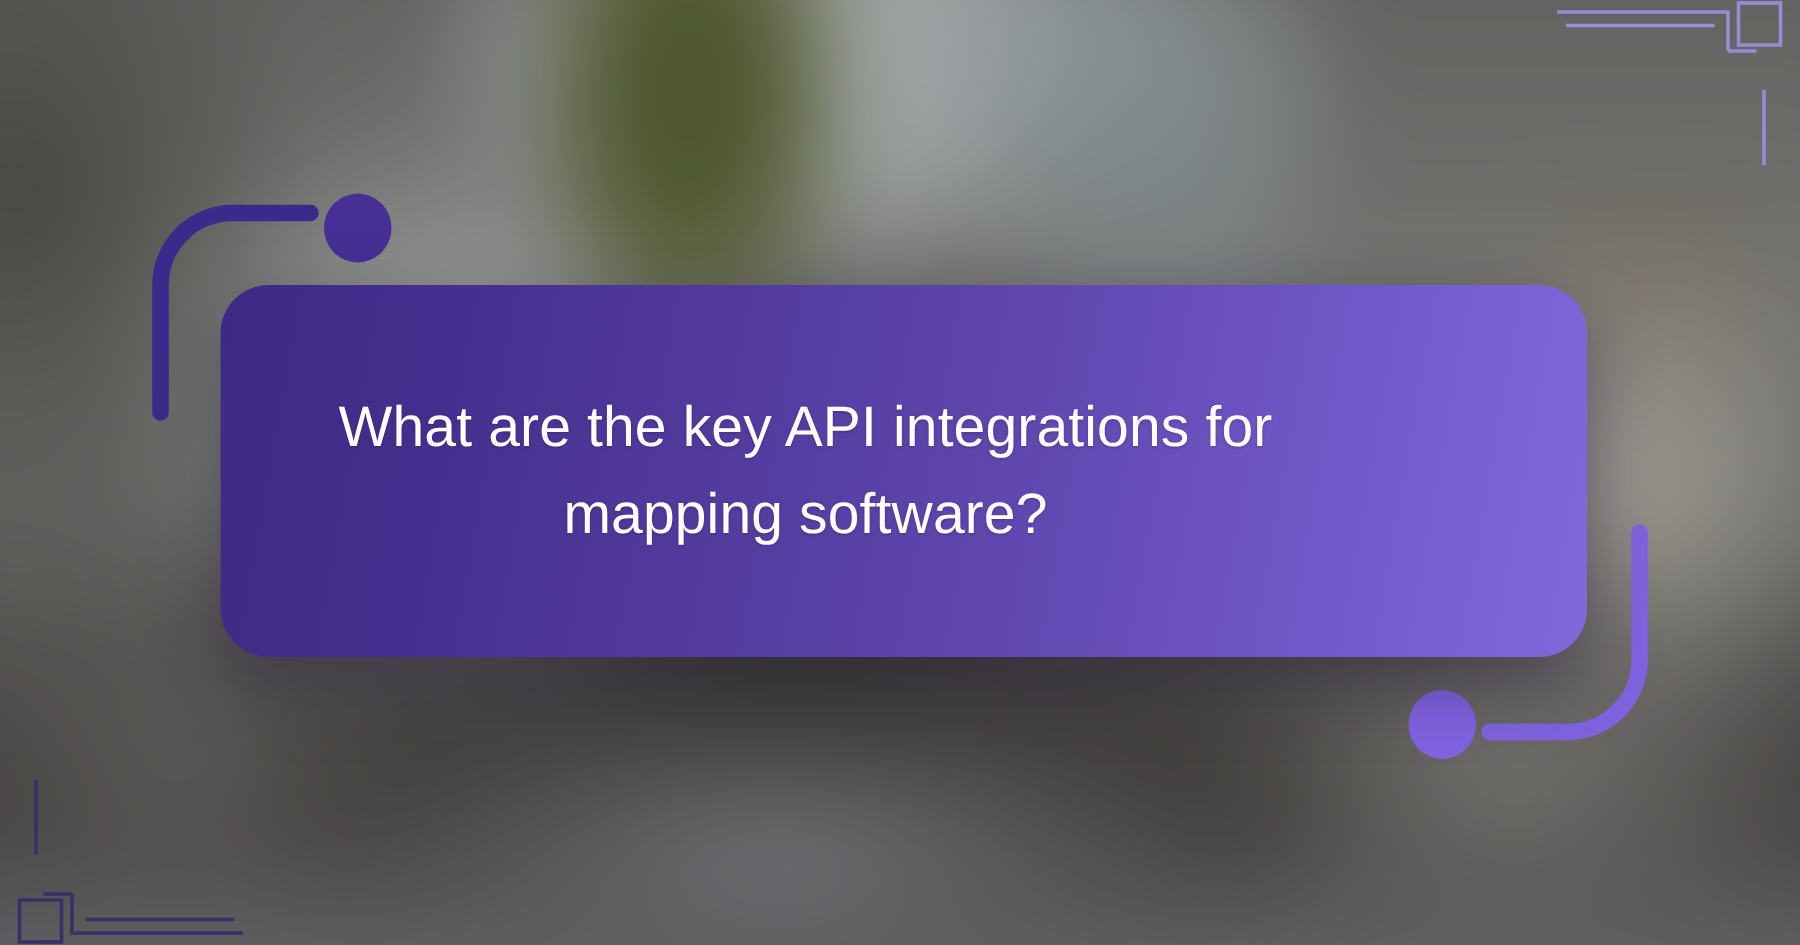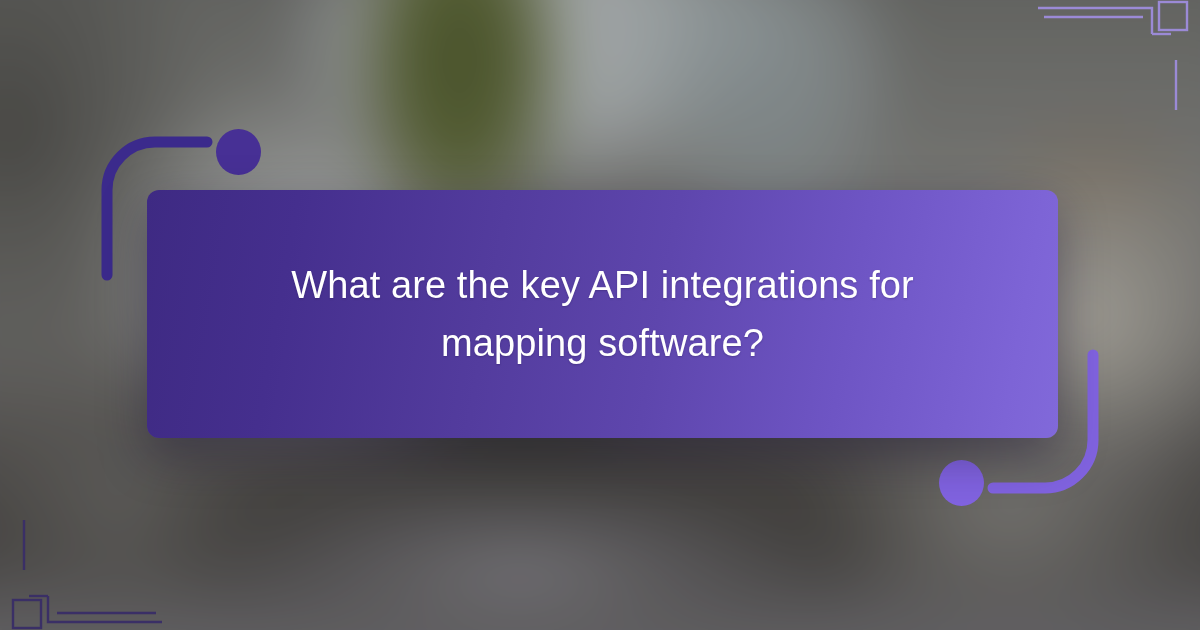--- a/index.html
+++ b/index.html
@@ -83,27 +83,26 @@
     border-radius:50%;
   }
   .dot-tl { left:216px; top:129px; width:45px; height:46px; background:#473095; }
   .dot-br { left:939px; top:460px; width:45px; height:46px; background:#8163e0; }
 
   
   .card {
     position:absolute;
     left:147px; top:190px;
     width:911px; height:248px;
-    border-radius:12px;
+    border-radius:32px;
     background:linear-gradient(100deg,#3e2a83 0%, #452f8e 16%, #533c9e 38%,
                                 #5e46ad 56%, #6e55c4 76%, #7d64d6 94%, #8169da 100%);
     box-shadow:0 18px 48px rgba(22,14,48,0.40);
     display:flex;
     align-items:center;
-    justify-content:center;
     padding:0 70px;
   }
 
   .card-question {
     color:#ffffff;
     font-size:38px;
     line-height:58px;
     font-weight:400;
     text-align:center;
     letter-spacing:0.1px;

